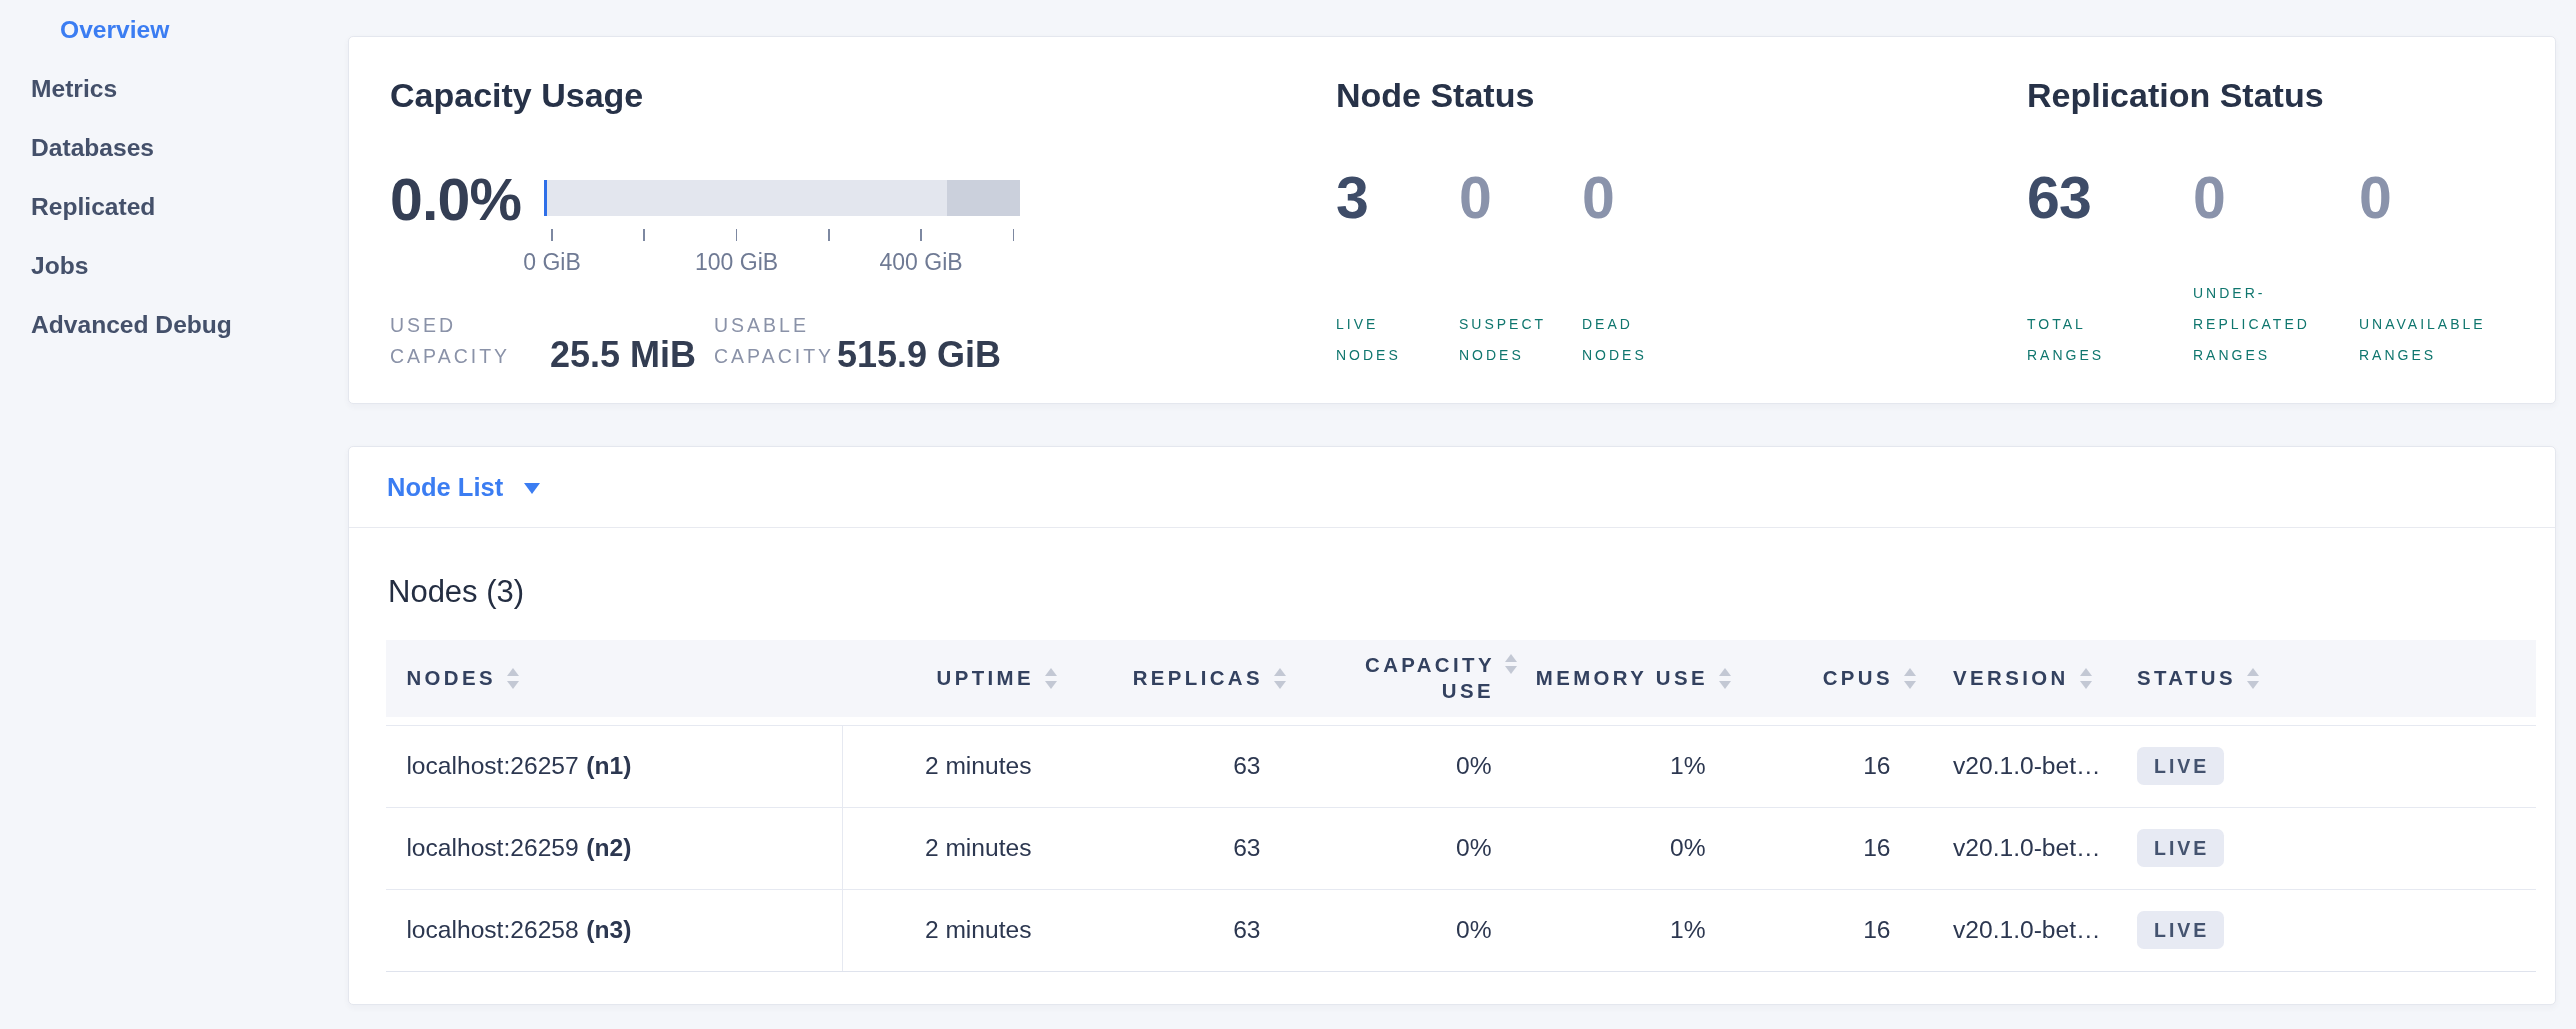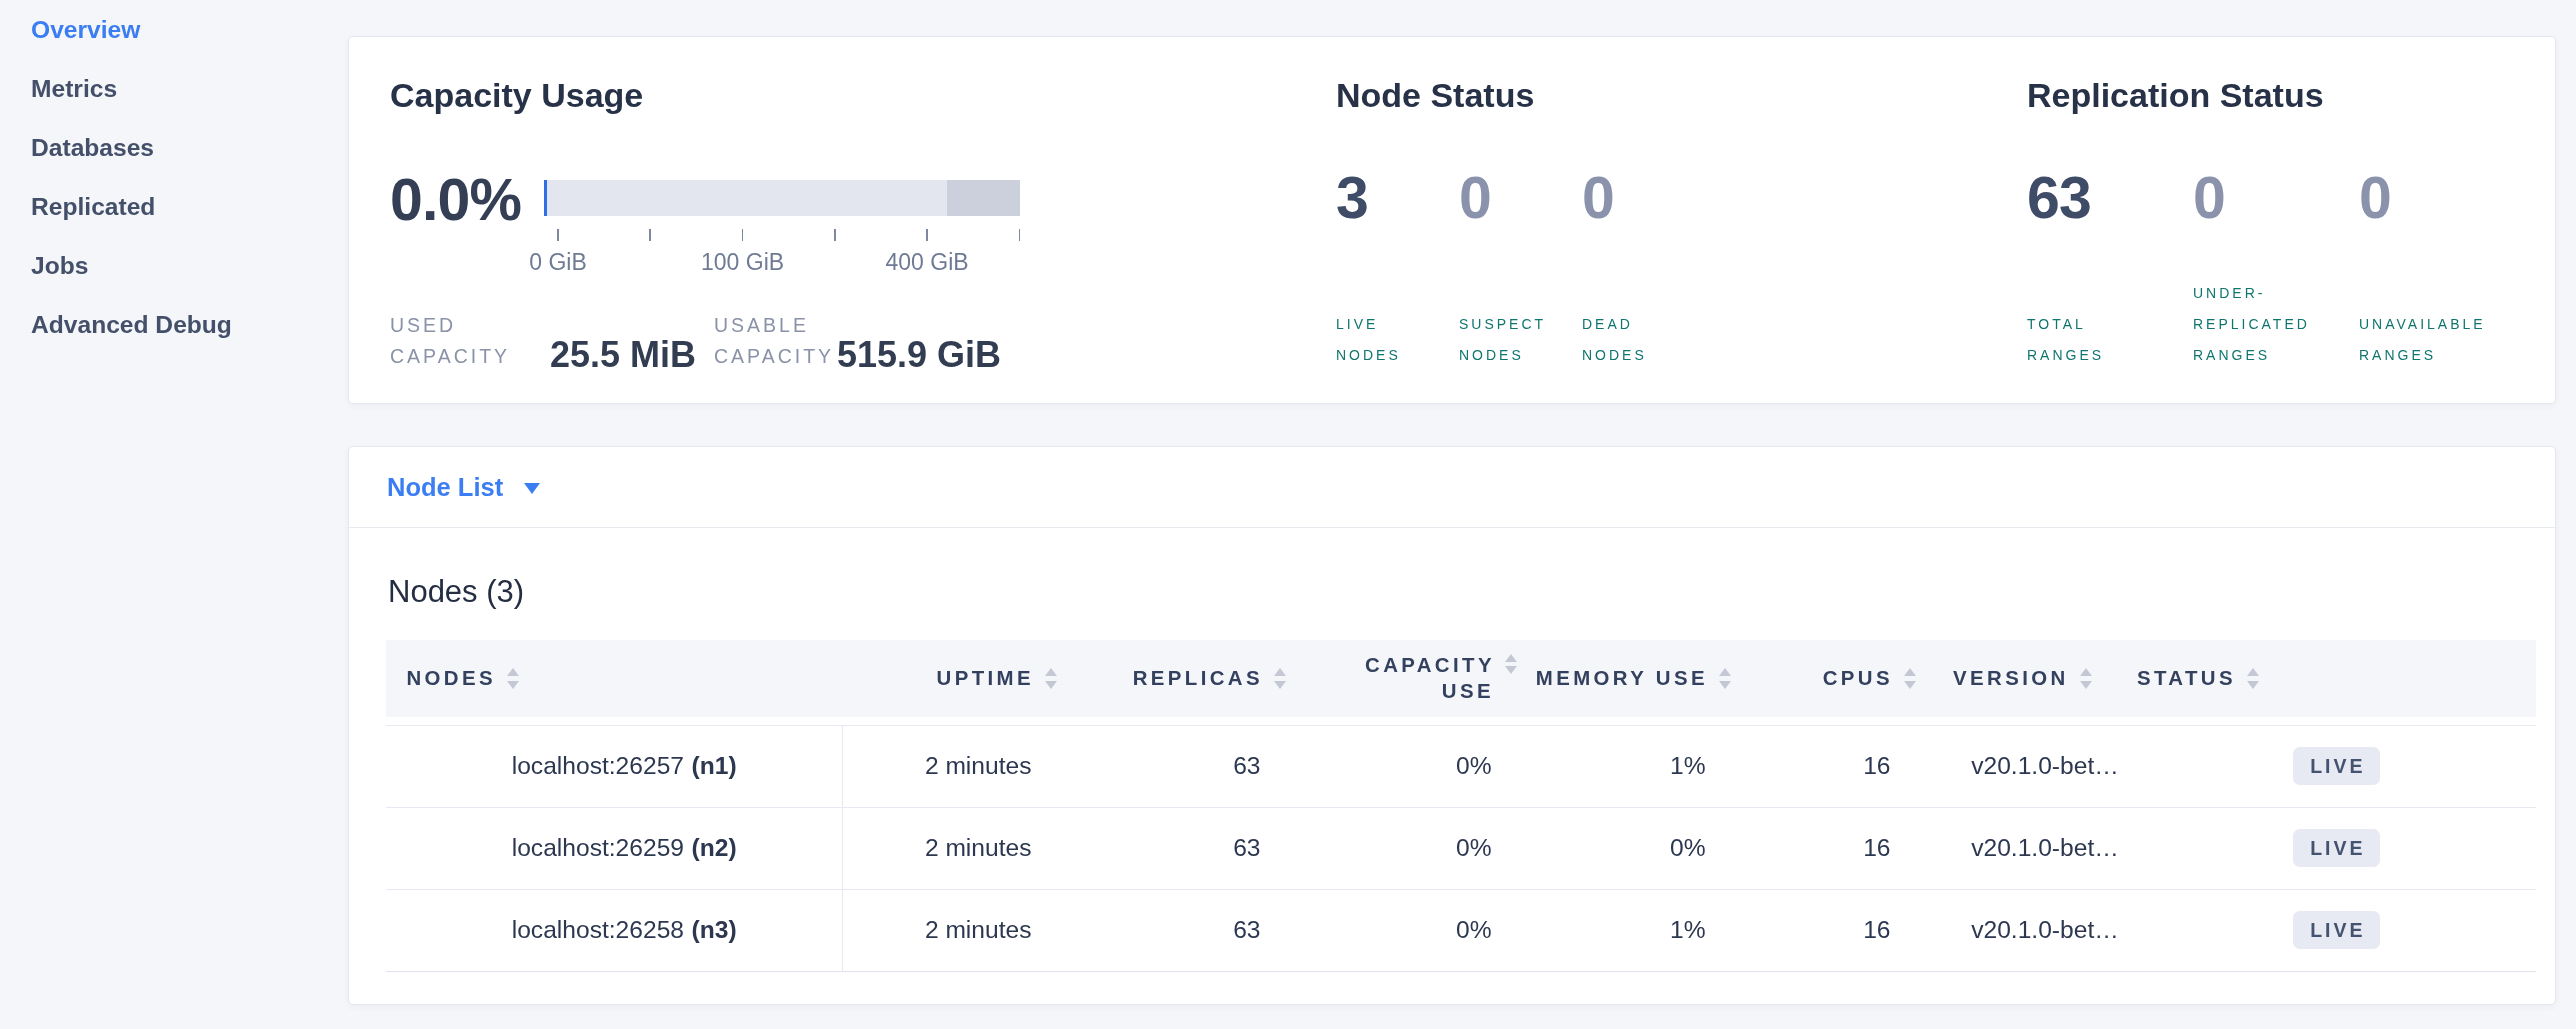--- a/index.html
+++ b/index.html
@@ -11,21 +11,21 @@
     position:relative;
   }
 
   
   .sidebar { position:absolute; left:0; top:0; width:340px; height:100%; }
   .side-item {
     height:59px; line-height:59px; padding-left:31px;
     font-size:24.6px; font-weight:600; color:#44506a;
     cursor:pointer; white-space:nowrap;
   }
-  .side-item[data-state="active"] { color:#3b7df2; font-weight:700; }
+  .side-item[data-state="active"] { color:#3b7df2; font-weight:700;margin-left:29px; }
 
   
   .main { position:absolute; left:348px; top:0; width:2208px; }
   .card {
     background:#ffffff;
     border:0.8px solid #e4e7ee;
     border-radius:5.1px;
     box-shadow:0 2.5px 6px rgba(40,50,80,0.04);
     position:relative;
   }
@@ -44,21 +44,21 @@
     font-size:59px; font-weight:600; color:#343e54; letter-spacing:-0.8px;
   }
   .cap-chart { position:absolute; left:154px; top:143px; width:476px; height:102px; }
   .cap-bar {
     position:absolute; left:0; top:0; width:476px; height:36px;
     display:flex; overflow:hidden; background:#e3e6ee;
   }
   .cap-bar .seg-used { background:#2f6fe8; height:100%; }
   .cap-bar .seg-free { background:#e3e6ee; height:100%; }
   .cap-bar .seg-other { background:#cbd0dc; height:100%; }
-  .cap-axis { position:absolute; left:14px; top:40px; width:476px; height:59px; }
+  .cap-axis { position:absolute; left:8px; top:40px; width:476px; height:59px; }
   .cap-tick { position:absolute; top:8.5px; width:1.7px; height:12.7px; background:#7d88a1; }
   .cap-tick-label {
     position:absolute; top:29px; transform:translateX(-50%);
     font-size:23px; color:#6f7a94; white-space:nowrap;
   }
   .cap-stats-label {
     position:absolute; top:273px;
     font-size:19.5px; letter-spacing:3px; color:#8a92a8;
     text-transform:uppercase; line-height:31px; white-space:nowrap;
   }
@@ -137,21 +137,21 @@
   [data-col="capacity"] { width:231px; }
   [data-col="memory"]   { width:214px; }
   [data-col="cpus"]     { width:185px; }
   [data-col="version"]  { width:221px; padding-left:37px; }
   [data-col="status"]   { width:399px; }
 
   .tbody { margin-top:7.6px; border-bottom:1.7px solid #dfe3ed; }
   .tr { display:flex; height:82px; border-top:1.7px solid #e6e9f1; cursor:pointer; }
   .td {
     display:flex; align-items:center;
-    font-size:24.6px; color:#2c3750; white-space:nowrap;justify-content:center;
+    font-size:24.6px; color:#2c3750; white-space:nowrap;
   }
   .td[data-align="right"] { justify-content:flex-end; padding-right:25.5px; }
   .td[data-col="nodes"] { border-right:1.7px solid #e6e9f1; }
   .node-id { font-weight:700; margin-left:7.6px; }
   .badge-live {
     background:#e7eaf3; color:#44536f; border-radius:6.8px;
     font-size:19.5px; font-weight:700; letter-spacing:3px;
     padding:9.3px 14.4px 8.5px 17px; line-height:1;
   }
 </style>

